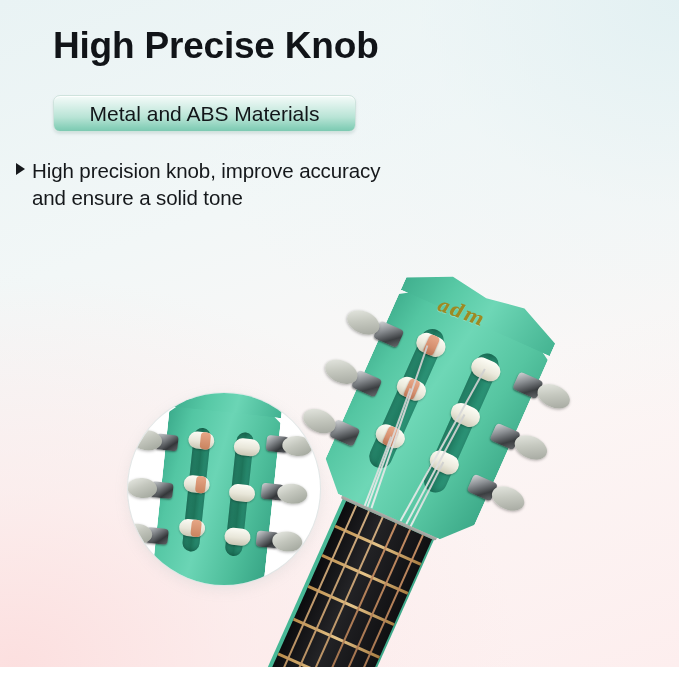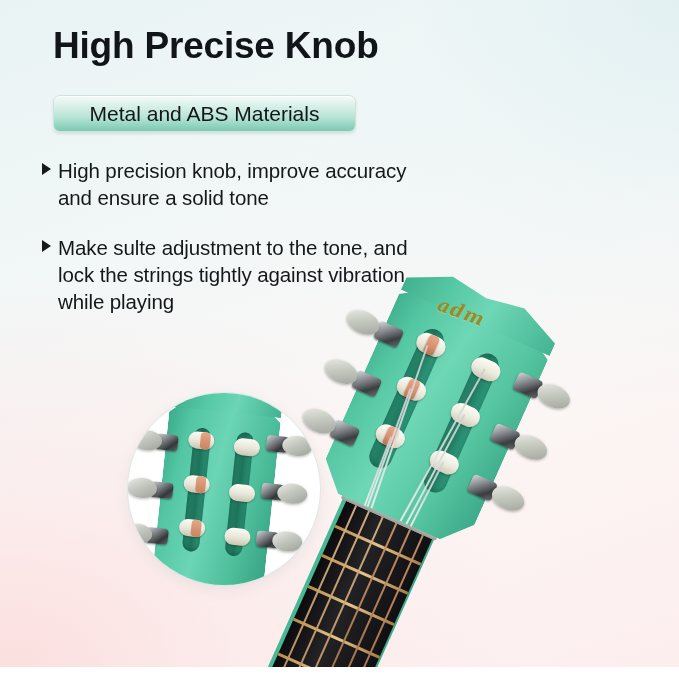--- a/index.html
+++ b/index.html
@@ -31,21 +31,21 @@
     background:linear-gradient(to bottom,#f4fbf9 0%,#e3f4ef 18%,#b9e4d6 60%,#86cfb8 92%,#7dc9b2 100%);
     border:1px solid #cfe3dd;
     box-shadow:0 2px 3px rgba(120,150,145,0.22), inset 0 1px 0 rgba(255,255,255,0.85);
     display:flex;align-items:center;justify-content:center;
   }
   .badge-label{
     font-size:21px;color:#121619;white-space:nowrap;text-align:right;
   }
 
   
-  .bullets{position:absolute;left:42px;top:157px;width:400px;}
+  .bullets{position:absolute;left:16px;top:157px;width:400px;}
   .bullet{display:flex;align-items:flex-start;margin-bottom:23px;}
   .bullet-marker{
     flex:0 0 auto;margin-top:6px;margin-right:7px;
     width:0;height:0;border-left:9px solid #16191c;
     border-top:6px solid transparent;border-bottom:6px solid transparent;
   }
   .bullet-text{
     font-size:20.5px;line-height:1.32;color:#15181b;
     letter-spacing:-0.1px;
   }
@@ -180,24 +180,20 @@
   <div class="headline">High Precise Knob</div>
 
   <div class="badge">
     <span class="badge-label">Metal and ABS Materials</span>
   </div>
 
   <div class="bullets">
     <div class="bullet">
       <span class="bullet-marker"></span>
       <span class="bullet-text">High precision knob, improve accuracy and ensure a solid tone</span>
-    </div>
-    <div class="bullet">
-      <span class="bullet-marker"></span>
-      <span class="bullet-text">Make sulte adjustment to the tone, and lock the strings tightly against vibration while playing</span>
     </div>
   </div>
 
   <div class="photo">
 
     <div class="guitar">
 
       <div class="neck"></div>
       <div class="fretboard">
         <div class="fret" style="top:26px"></div>

